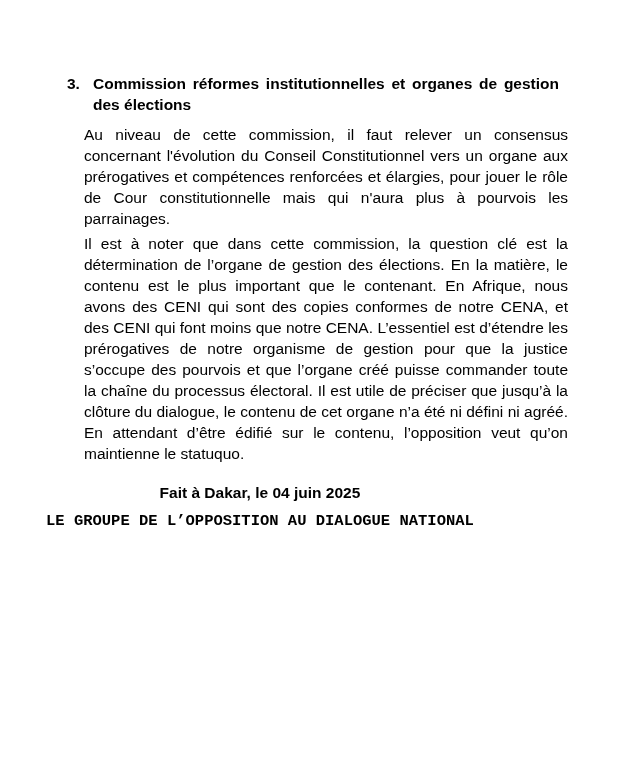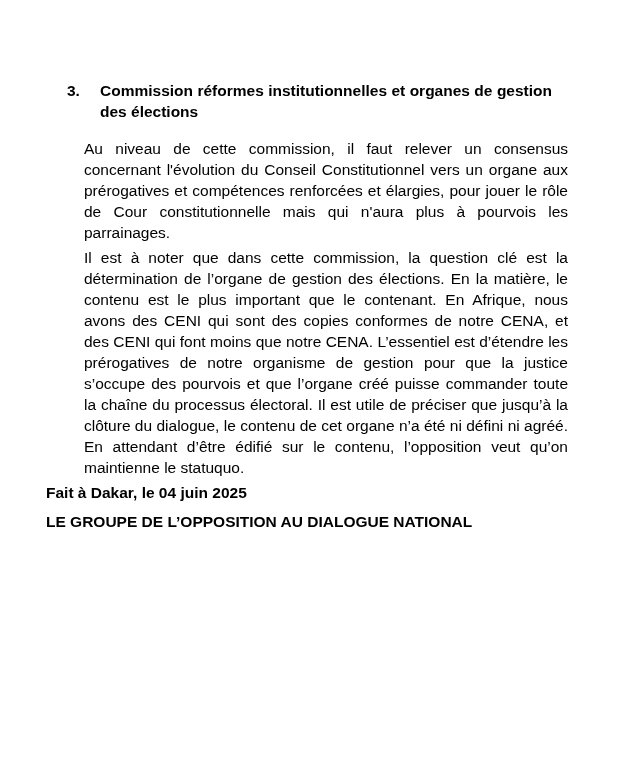--- a/index.html
+++ b/index.html
@@ -27,43 +27,45 @@
   .heading-row {
     position: relative;
   }
   .section-number {
     position: absolute;
     left: -17px;
     top: 0;
     font-weight: bold;
   }
   .section-heading {
-    margin: 16px;
+    margin: 9px;
     font-size: 15.5px;
     line-height: 21px;
     font-weight: bold;
     text-align: justify;
   }
   .body-par {
     margin: 4px 0 0 0;
     text-align: justify;
   }
   .closing {
     position: absolute;
     left: 46px;
     top: 482px;
     font-size: 15.5px;
     line-height: 21px;
     font-weight: bold;
   }
   .closing p {
     margin: 0;
+    text-align: center;
   }
   .closing p + p {
     margin-top: 8px;
+    font-family: Liberation Mono, monospace;
   }
 </style>
 </head>
 <body>
 
 <div class="page">
 
   <div class="content">
     <div class="heading-row">
       <span class="section-number">3.</span>

